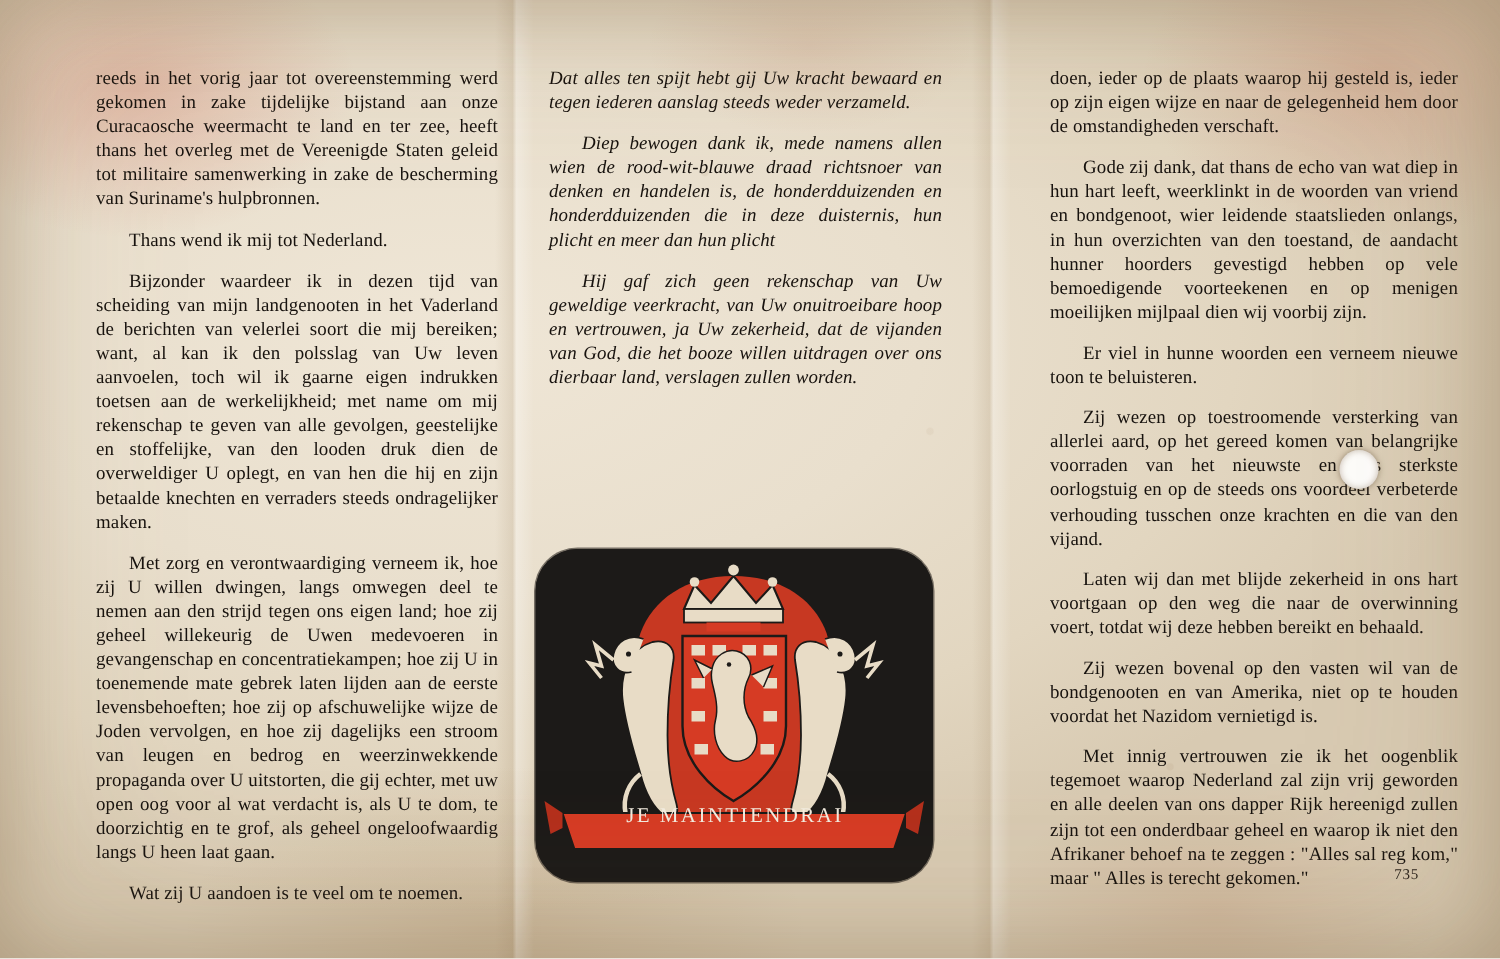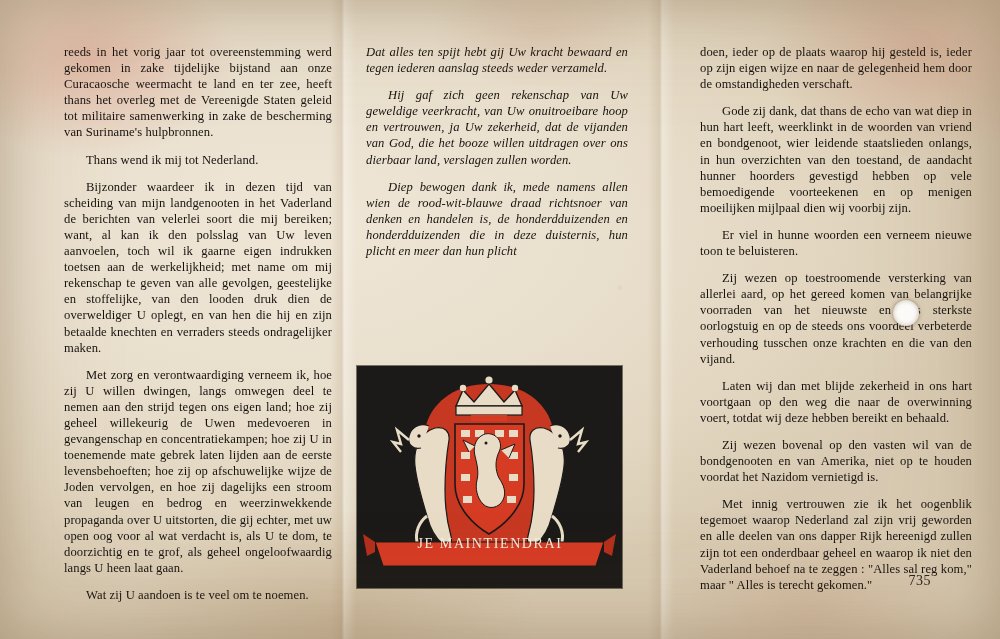--- a/index.html
+++ b/index.html
@@ -78,34 +78,35 @@
   
   .arms {
     position: absolute;
     left: 357px;
     top: 366px;
     width: 265px;
     height: 222px;
     background: #1c1a18;
     box-shadow: 0 0 0 1px rgba(40,35,30,0.6);
     overflow: hidden;
+    border-radius: 28px;
   }
   .arms-inner { position: absolute; inset: 0; }
   .motto-band {
     position: absolute;
     left: 14px;
     bottom: 22px;
     width: 238px;
     height: 36px;
   }
   .page-number {
     position: absolute;
-    right: 69px;
+    right: 54px;
     bottom: 50px;
-    font-size: 14px;
+    font-size: 10px;
     color: #2a231c;
     letter-spacing: 0.5px;
   }
   .noise {
     position: absolute; inset: 0;
     background-image:
       radial-gradient(circle at 12% 62%, rgba(160,130,95,0.10) 0 2px, rgba(0,0,0,0) 3px),
       radial-gradient(circle at 47% 18%, rgba(160,130,95,0.10) 0 2px, rgba(0,0,0,0) 3px),
       radial-gradient(circle at 78% 80%, rgba(160,130,95,0.10) 0 2px, rgba(0,0,0,0) 3px),
       radial-gradient(circle at 62% 45%, rgba(160,130,95,0.08) 0 2px, rgba(0,0,0,0) 3px);
@@ -131,32 +132,32 @@
     <div class="col col-1">
       <p class="noindent">reeds in het vorig jaar tot overeenstemming werd gekomen in zake tijdelijke bijstand aan onze Curacaosche weermacht te land en ter zee, heeft thans het overleg met de Vereenigde Staten geleid tot militaire samenwerking in zake de bescherming van Suriname's hulpbronnen.</p>
       <p>Thans wend ik mij tot Nederland.</p>
       <p>Bijzonder waardeer ik in dezen tijd van scheiding van mijn landgenooten in het Vaderland de berichten van velerlei soort die mij bereiken; want, al kan ik den polsslag van Uw leven aanvoelen, toch wil ik gaarne eigen indrukken toetsen aan de werkelijkheid; met name om mij rekenschap te geven van alle gevolgen, geestelijke en stoffelijke, van den looden druk dien de overweldiger U oplegt, en van hen die hij en zijn betaalde knechten en verraders steeds ondragelijker maken.</p>
       <p>Met zorg en verontwaardiging verneem ik, hoe zij U willen dwingen, langs omwegen deel te nemen aan den strijd tegen ons eigen land; hoe zij geheel willekeurig de Uwen medevoeren in gevangenschap en concentratiekampen; hoe zij U in toenemende mate gebrek laten lijden aan de eerste levensbehoeften; hoe zij op afschuwelijke wijze de Joden vervolgen, en hoe zij dagelijks een stroom van leugen en bedrog en weerzinwekkende propaganda over U uitstorten, die gij echter, met uw open oog voor al wat verdacht is, als U te dom, te doorzichtig en te grof, als geheel ongeloofwaardig langs U heen laat gaan.</p>
       <p>Wat zij U aandoen is te veel om te noemen.</p>
     </div>
 
     <div class="col col-2">
       <p class="noindent">Dat alles ten spijt hebt gij Uw kracht bewaard en tegen iederen aanslag steeds weder verzameld.</p>
+      <p>Diep bewogen dank ik, mede namens allen wien de rood-wit-blauwe draad richtsnoer van denken en handelen is, de honderdduizenden en honderdduizenden die in deze duisternis, hun plicht en meer dan hun plicht</p>
       <p>Hij gaf zich geen rekenschap van Uw geweldige veerkracht, van Uw onuitroeibare hoop en vertrouwen, ja Uw zekerheid, dat de vijanden van God, die het booze willen uitdragen over ons dierbaar land, verslagen zullen worden.</p>
-      <p>Diep bewogen dank ik, mede namens allen wien de rood-wit-blauwe draad richtsnoer van denken en handelen is, de honderdduizenden en honderdduizenden die in deze duisternis, hun plicht en meer dan hun plicht</p>
     </div>
 
     <div class="col col-3">
       <p class="noindent">doen, ieder op de plaats waarop hij gesteld is, ieder op zijn eigen wijze en naar de gelegenheid hem door de omstandigheden verschaft.</p>
       <p>Gode zij dank, dat thans de echo van wat diep in hun hart leeft, weerklinkt in de woorden van vriend en bondgenoot, wier leidende staatslieden onlangs, in hun overzichten van den toestand, de aandacht hunner hoorders gevestigd hebben op vele bemoedigende voorteekenen en op menigen moeilijken mijlpaal dien wij voorbij zijn.</p>
       <p>Er viel in hunne woorden een verneem nieuwe toon te beluisteren.</p>
       <p>Zij wezen op toestroomende versterking van allerlei aard, op het gereed komen van belangrijke voorraden van het nieuwste en dus sterkste oorlogstuig en op de steeds ons voordeel verbeterde verhouding tusschen onze krachten en die van den vijand.</p>
       <p>Laten wij dan met blijde zekerheid in ons hart voortgaan op den weg die naar de overwinning voert, totdat wij deze hebben bereikt en behaald.</p>
       <p>Zij wezen bovenal op den vasten wil van de bondgenooten en van Amerika, niet op te houden voordat het Nazidom vernietigd is.</p>
-      <p>Met innig vertrouwen zie ik het oogenblik tegemoet waarop Nederland zal zijn vrij geworden en alle deelen van ons dapper Rijk hereenigd zullen zijn tot een onderdbaar geheel en waarop ik niet den Vaderland behoef na te zeggen : "Alles sal reg kom," maar " Alles is terecht gekomen."</p>
+      <p>Met innig vertrouwen zie ik het oogenblik tegemoet waarop Nederland zal zijn vrij geworden en alle deelen van ons dapper Rijk hereenigd zullen zijn tot een onderdbaar geheel en waarop ik niet den Afrikaner behoef na te zeggen : "Alles sal reg kom," maar " Alles is terecht gekomen."</p>
     </div>
 
   </div>
 
   <div class="arms">
     <svg class="arms-inner" viewBox="0 0 265 222" xmlns="http://www.w3.org/2000/svg">
       <rect x="0" y="0" width="265" height="222" fill="#1c1a18"></rect>
 
       <path d="M132 18 C100 18 78 34 70 56 C62 80 64 120 72 150 C80 178 100 196 132 200 C164 196 184 178 192 150 C200 120 202 80 194 56 C186 34 164 18 132 18 Z" fill="#d63b24" opacity="0.92"></path>
 

